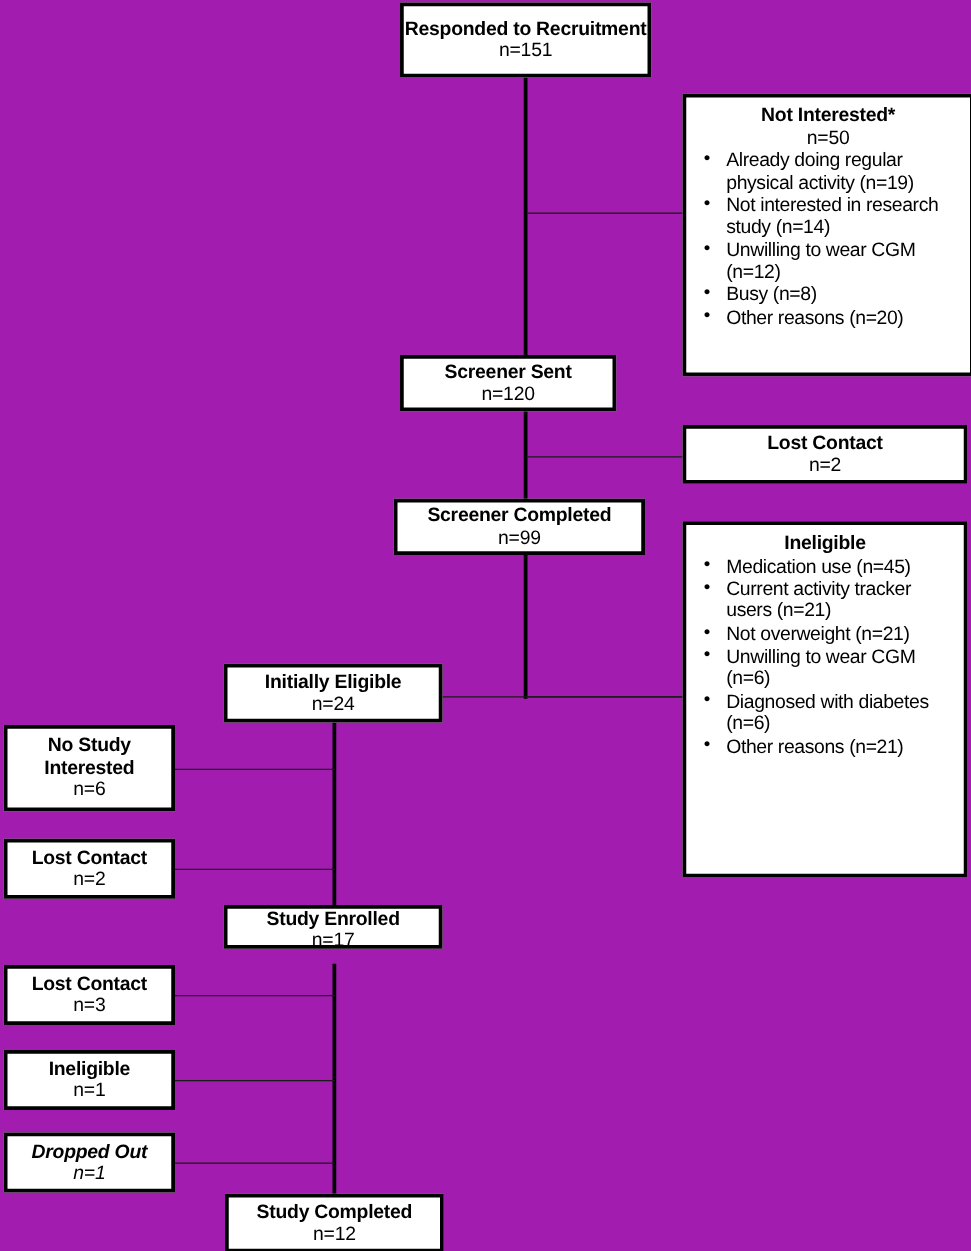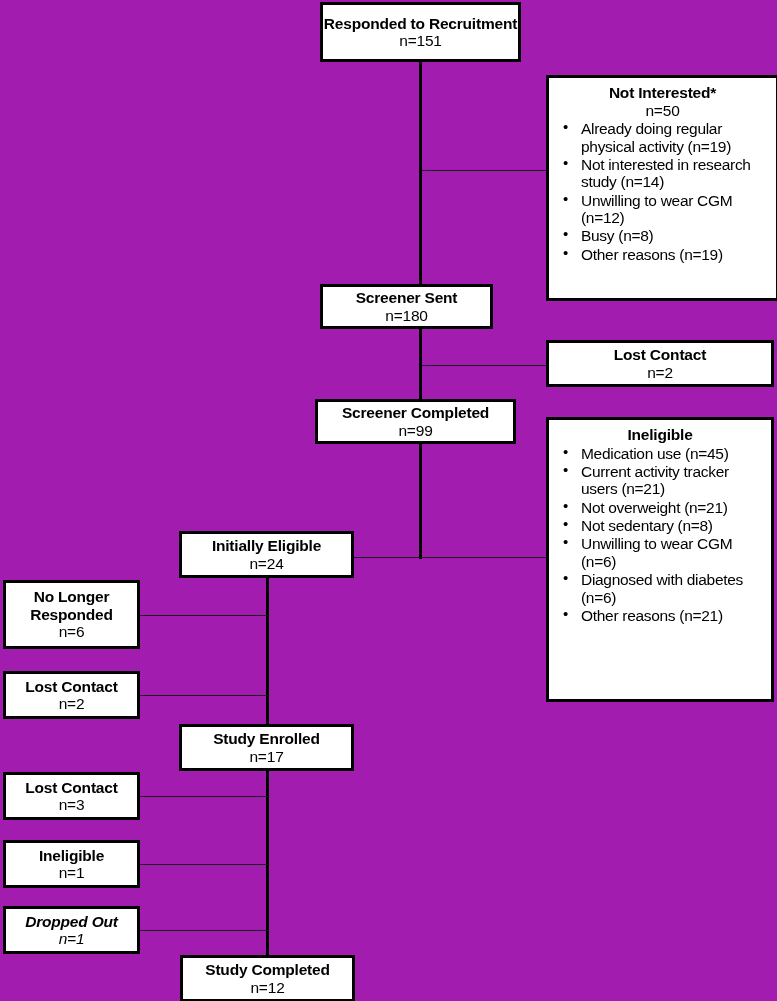--- a/index.html
+++ b/index.html
@@ -133,68 +133,67 @@
   </div>
 
   <div class="listbox" style="left:546px; top:55px; width:233px; height:226px;margin-top:20px;">
     <div class="head">Not Interested*</div>
     <div class="headcount">n=50</div>
     <ul>
       <li>Already doing regular physical activity (n=19)</li>
       <li>Not interested in research study (n=14)</li>
       <li>Unwilling to wear CGM (n=12)</li>
       <li>Busy (n=8)</li>
-      <li>Other reasons (n=19)</li>
+      <li>Other reasons (n=20)</li>
     </ul>
   </div>
 
   <div class="box" style="left:320px; top:284px; width:173px; height:45px;">
     <div class="title">Screener Sent</div>
-    <div class="count">n=180</div>
+    <div class="count">n=120</div>
   </div>
 
   <div class="box" style="left:546px; top:340px; width:228px; height:47px;">
     <div class="title">Lost Contact</div>
     <div class="count">n=2</div>
   </div>
 
   <div class="box" style="left:315px; top:399px; width:201px; height:45px;">
     <div class="title">Screener Completed</div>
     <div class="count">n=99</div>
   </div>
 
   <div class="listbox" style="left:546px; top:417px; width:228px; height:285px;">
     <div class="head">Ineligible</div>
     <ul>
       <li>Medication use (n=45)</li>
       <li>Current activity tracker users (n=21)</li>
       <li>Not overweight (n=21)</li>
-      <li>Not sedentary (n=8)</li>
       <li>Unwilling to wear CGM (n=6)</li>
       <li>Diagnosed with diabetes (n=6)</li>
       <li>Other reasons (n=21)</li>
     </ul>
   </div>
 
   <div class="box" style="left:179px; top:531px; width:175px; height:47px;">
     <div class="title">Initially Eligible</div>
     <div class="count">n=24</div>
   </div>
 
   <div class="box" style="left:3px; top:580px; width:137px; height:69px;">
-    <div class="title">No Longer Responded</div>
+    <div class="title">No Study Interested</div>
     <div class="count">n=6</div>
   </div>
 
   <div class="box" style="left:3px; top:671px; width:137px; height:48px;">
     <div class="title">Lost Contact</div>
     <div class="count">n=2</div>
   </div>
 
-  <div class="box" style="left:179px; top:724px; width:175px; height:47px;">
+  <div class="box" style="left:179px; top:724px; width:175px; height:35px;justify-content:space-between;">
     <div class="title">Study Enrolled</div>
     <div class="count">n=17</div>
   </div>
 
   <div class="box" style="left:3px; top:772px; width:137px; height:48px;">
     <div class="title">Lost Contact</div>
     <div class="count">n=3</div>
   </div>
 
   <div class="box" style="left:3px; top:840px; width:137px; height:48px;">

